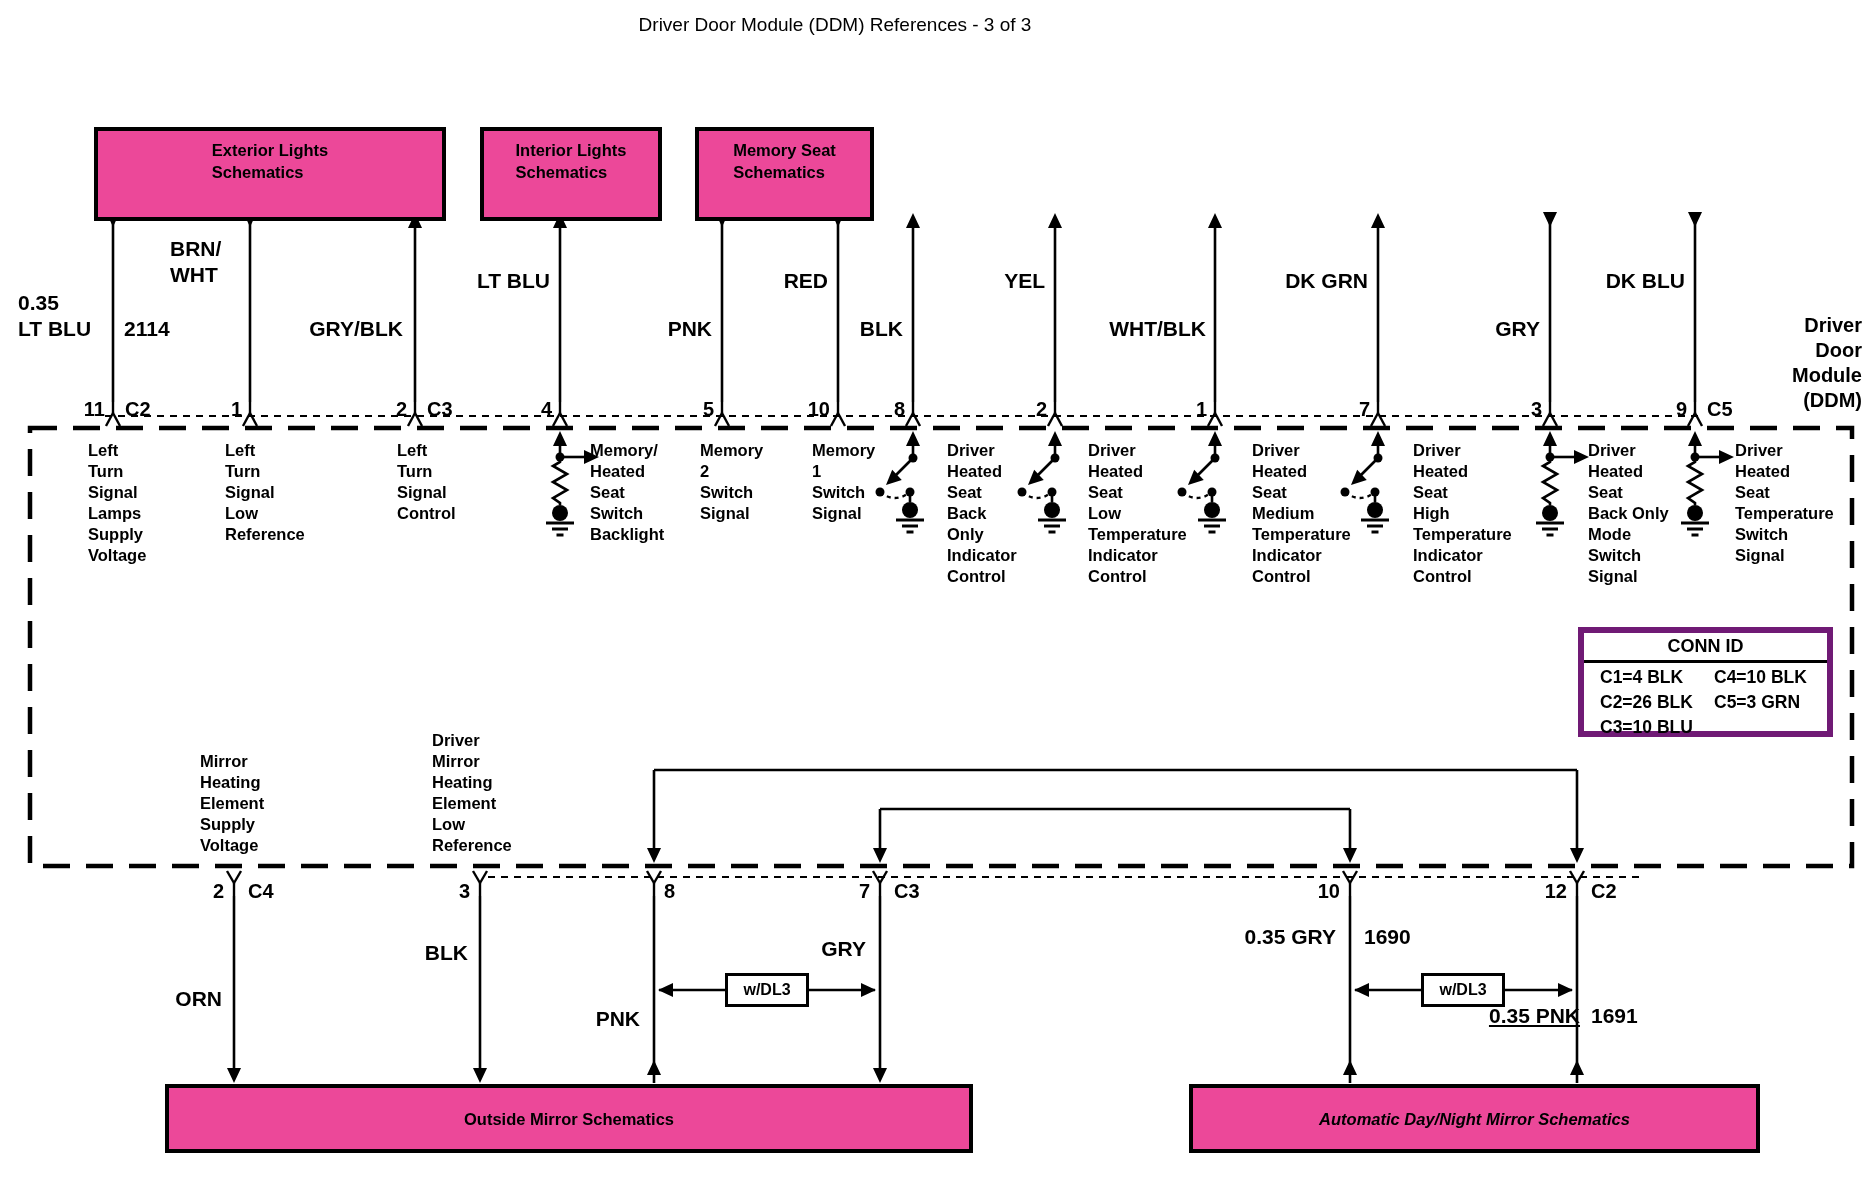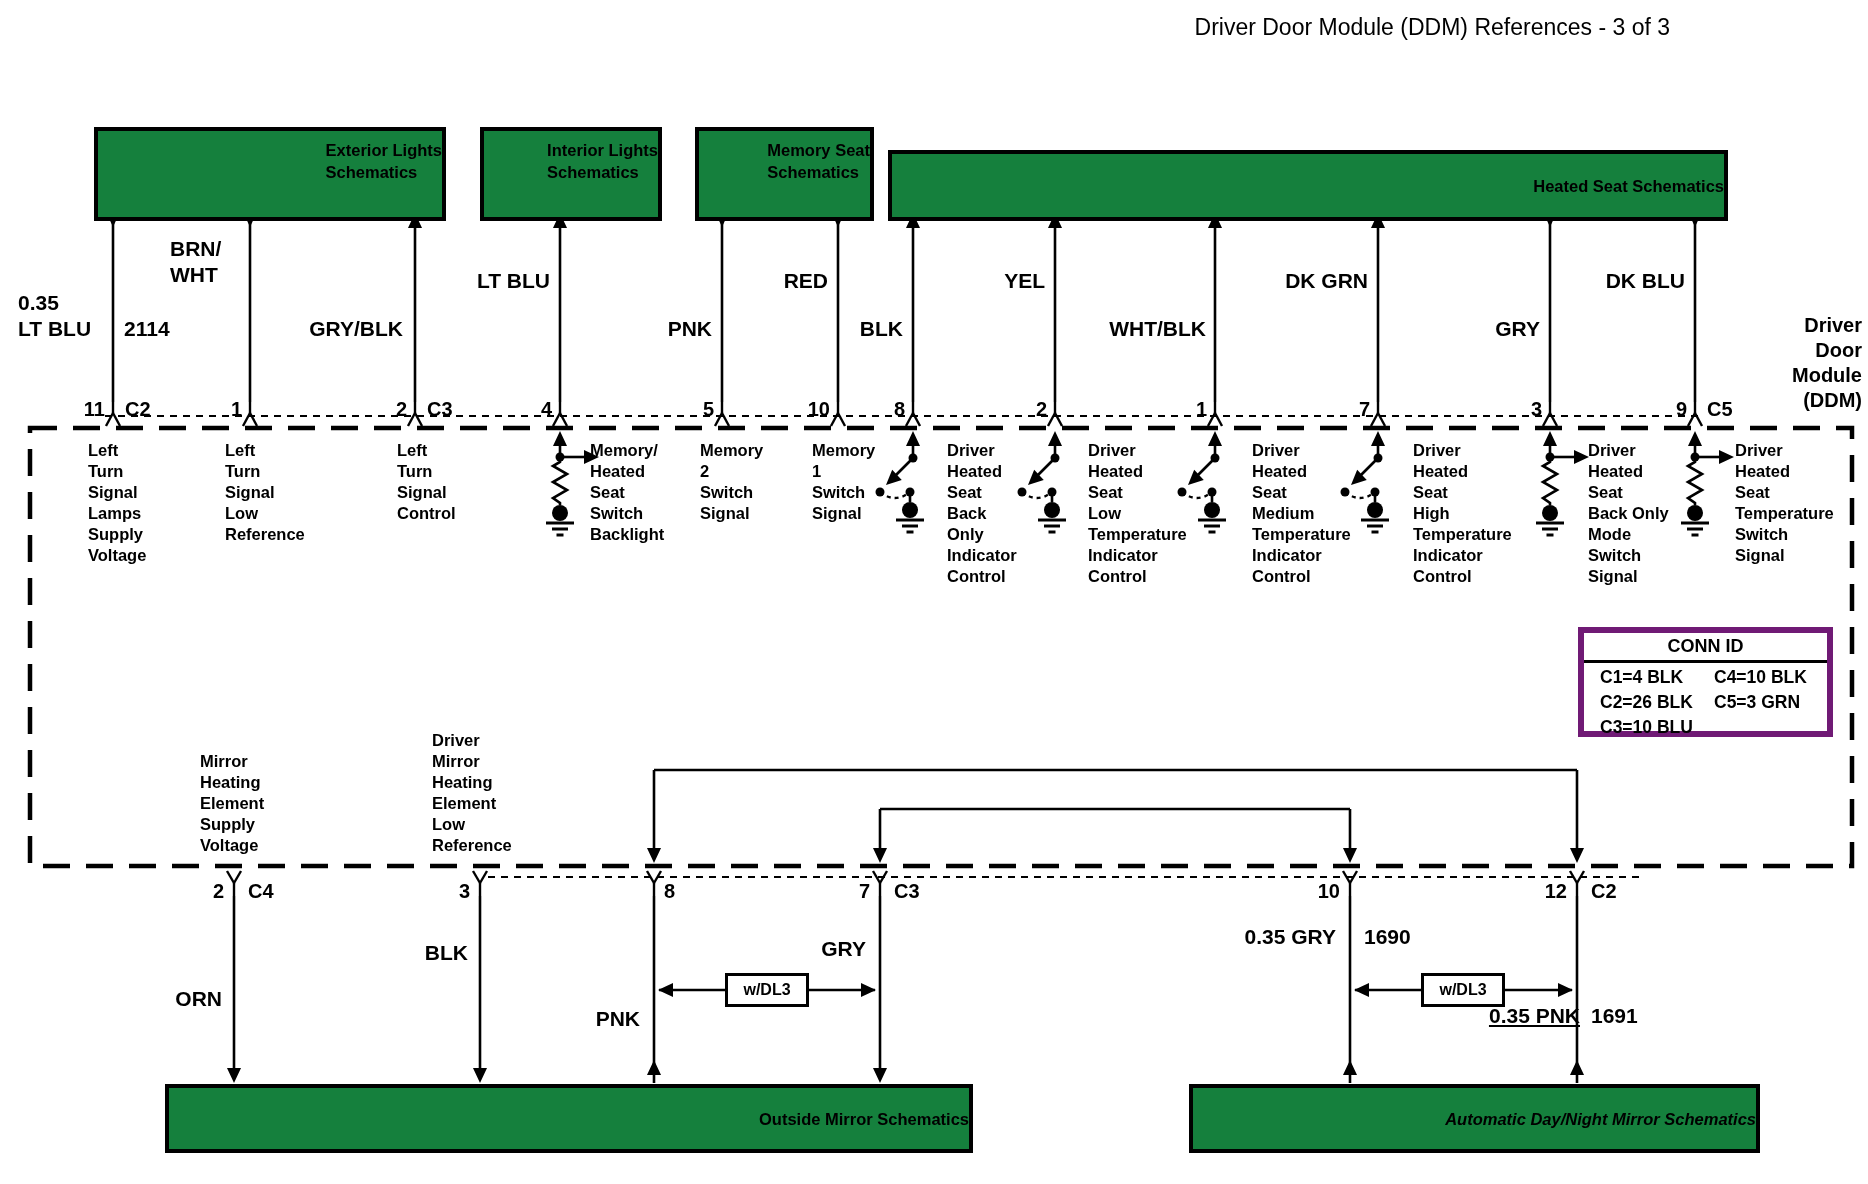--- a/index.html
+++ b/index.html
@@ -2,24 +2,24 @@
 <html><head>
 <meta charset="utf-8">
 <style>
   html,body{margin:0;padding:0;background:#ffffff;}
   #stage{position:relative;width:1868px;height:1184px;background:#fff;overflow:hidden;
          font-family:"Liberation Sans", sans-serif;color:#000;}
   #wire-svg{position:absolute;left:0;top:0;z-index:1;}
   .lbl{position:absolute;white-space:pre-line;font-weight:bold;line-height:21px;font-size:16.5px;z-index:2;}
   .wirecolor{font-size:21px;line-height:26px;}
   .pin{font-size:20px;line-height:22px;}
-  .title{position:absolute;left:0;top:14px;width:1670px;text-align:right;
-         font-size:23px;font-weight:normal;z-index:2;}
-  .schembox{position:absolute;border:4px solid #000;background:#15803d;z-index:2;
-            display:flex;align-items:center;justify-content:flex-end;}
+  .title{position:absolute;left:0;top:14px;width:1670px;text-align:center;
+         font-size:19px;font-weight:normal;z-index:2;}
+  .schembox{position:absolute;border:4px solid #000;background:#ec4899;z-index:2;
+            display:flex;align-items:center;justify-content:center;}
   .schembox .blabel{font-weight:bold;font-size:16.5px;line-height:22px;white-space:pre-line;text-align:left;}
   .schembox.single .blabel{text-align:center;}
   .topbox .blabel{align-self:flex-start;margin-top:8px;}
   .modlabel{position:absolute;right:6px;top:313px;text-align:right;font-weight:bold;
             font-size:20px;line-height:25px;white-space:pre-line;z-index:2;}
   #connid{position:absolute;left:1578px;top:627px;width:255px;height:110px;border:6px solid #701a75;
           background:#fff;z-index:2;box-sizing:border-box;}
   #connid .hdr{border-bottom:3px solid #000;text-align:center;font-weight:bold;font-size:18px;
                height:27px;line-height:26px;}
   #connid .col{position:absolute;font-weight:bold;font-size:17.5px;line-height:25px;white-space:pre-line;top:32px;}
@@ -233,23 +233,20 @@
 Schematics</div>
   </div>
   <div class="schembox topbox" style="left:480px;top:127px;width:174px;height:86px;">
     <div class="blabel">Interior Lights
 Schematics</div>
   </div>
   <div class="schembox topbox" style="left:695px;top:127px;width:171px;height:86px;">
     <div class="blabel">Memory Seat
 Schematics</div>
   </div>
-  <div class="schembox single" style="left:888px;top:150px;width:832px;height:63px;">
-    <div class="blabel">Heated Seat Schematics</div>
-  </div>
   <div class="schembox single" style="left:165px;top:1084px;width:800px;height:61px;">
     <div class="blabel">Outside Mirror Schematics</div>
   </div>
   <div class="schembox single" style="left:1189px;top:1084px;width:563px;height:61px;font-style:italic;">
     <div class="blabel">Automatic Day/Night Mirror Schematics</div>
   </div>
 
   <div class="modlabel">Driver
 Door
 Module

